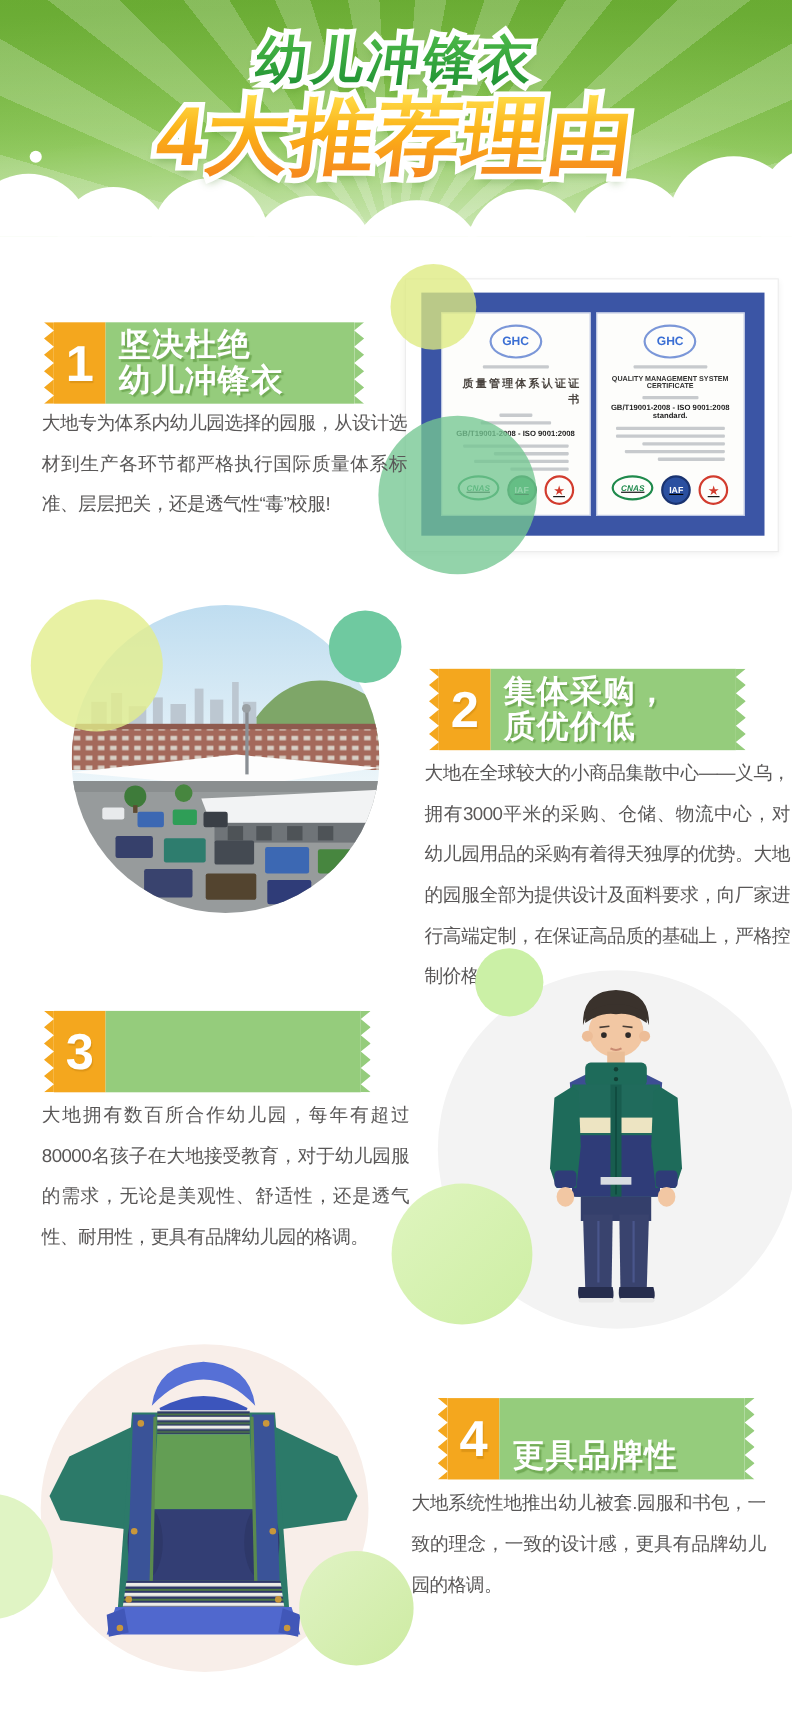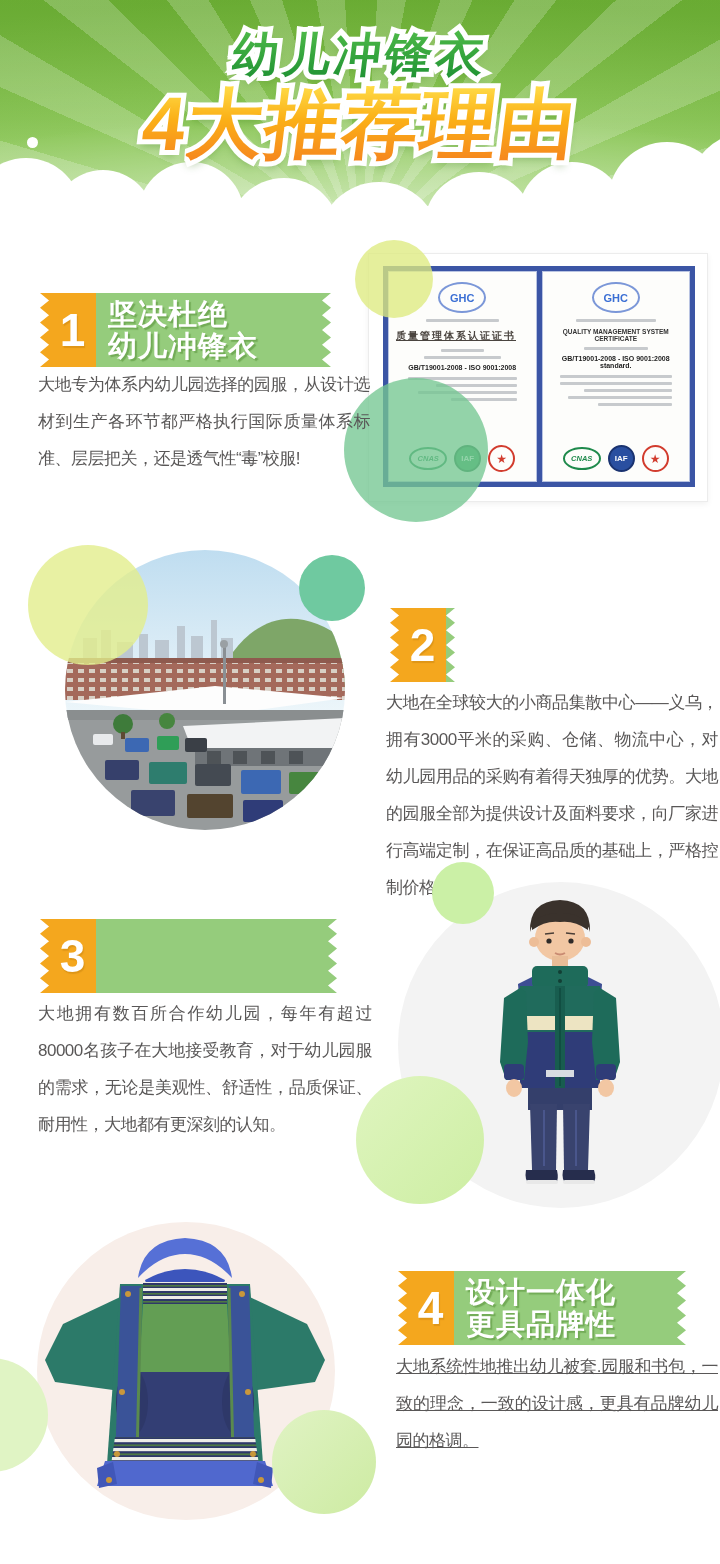--- a/index.html
+++ b/index.html
@@ -56,35 +56,35 @@
   .badge2{left:390px;top:608px;} .badge2 .head{width:211px;}
   .badge3{left:40px;top:919px;}  .badge3 .head{width:220px;}
   .badge4{left:398px;top:1271px;}.badge4 .head{width:211px;}
 
   
   .body{position:absolute;margin:0;font-size:17px;letter-spacing:-0.5px;line-height:37px;
     color:#595757;text-align:justify;}
   .body1{left:38px;top:366px;width:332px;}
   .body2{left:386px;top:684px;width:332px;}
   .body3{left:38px;top:995px;width:334px;}
-  .body4{left:396px;top:1348px;width:322px;text-decoration:underline;}
+  .body4{left:374px;top:1348px;width:322px;}
 
   
   .cert-card{position:absolute;left:368px;top:253px;width:338px;height:247px;background:#fff;
     border:1px solid #ececec;box-shadow:0 2px 6px rgba(0,0,0,.06);}
   .cert-folder{position:absolute;left:14px;top:12px;right:12px;bottom:14px;background:#3B55A5;
-    display:flex;gap:5px;padding:5px;}
+    display:flex;gap:5px;padding:18px;}
   .cert-page{flex:1;background:#FDFDFB;border:1px solid #B9C4E2;position:relative;padding:8px 7px 0 7px;overflow:hidden;}
   .ghc{width:44px;height:27px;margin:2px auto 0;border:2px solid #7B97D8;border-radius:50%;
     color:#3B6FD4;font-weight:bold;font-size:11px;display:flex;align-items:center;justify-content:center;}
-  .ct-cn{margin-top:7px;text-align:left;font-size:10px;font-weight:bold;color:#4A443F;letter-spacing:2px;text-decoration:underline;}
+  .ct-cn{margin-top:7px;text-align:right;font-size:10px;font-weight:bold;color:#4A443F;letter-spacing:2px;}
   .ct-en{margin-top:6px;text-align:center;font-size:6.5px;font-weight:bold;color:#333;}
   .cstd{margin-top:5px;text-align:center;font-size:7px;font-weight:bold;color:#222;}
   .bar{height:3px;background:#9AA0A8;opacity:.55;margin:5px 8px 0 8px;border-radius:1px;}
-  .seals{position:absolute;left:0;right:0;bottom:9px;display:flex;justify-content:center;align-items:center;gap:7px;}
+  .seals{position:absolute;left:0;right:0;bottom:9px;display:flex;justify-content:center;align-items:flex-start;gap:7px;text-decoration:underline;}
   .cnas{min-width:34px;height:19px;border:2px solid #1F8A4C;border-radius:50%;color:#1F8A4C;
     font-size:7.5px;font-weight:bold;font-style:italic;display:flex;align-items:center;justify-content:center;}
   .iaf{width:23px;height:23px;border-radius:50%;display:flex;align-items:center;justify-content:center;
     color:#fff;font-size:8px;font-weight:bold;}
   .iaf-green{background:#2F9E57;border:2px solid #17703A;}
   .iaf-blue{background:#2A4FA0;border:2px solid #1A3370;}
   .starseal{width:23px;height:23px;border-radius:50%;border:2px solid #D23C2E;color:#D23C2E;
     display:flex;align-items:center;justify-content:center;font-size:12px;}
 
   
@@ -239,20 +239,24 @@
       </svg>
     </div>
     <span class="c c-s2-yellow"></span>
     <span class="c c-s2-teal"></span>
 
     <div class="badge badge2">
       <svg class="zz" viewBox="0 0 9 74" preserveAspectRatio="none">
         <polygon fill="#F4A71E" points="9,0 0,0 9,7.4 0,14.8 9,22.2 0,29.6 9,37 0,44.4 9,51.8 0,59.2 9,66.6 0,74 9,74"></polygon>
       </svg>
       <div class="num">2</div>
+      <div class="head">
+        <span>集体采购，</span><br>
+        <span>质优价低</span>
+      </div>
       <svg class="zz" viewBox="0 0 9 74" preserveAspectRatio="none">
         <polygon fill="#95CC7C" points="0,0 9,0 0,7.4 9,14.8 0,22.2 9,29.6 0,37 9,44.4 0,51.8 9,59.2 0,66.6 9,74 0,74"></polygon>
       </svg>
     </div>
     <p class="body body2">大地在全球较大的小商品集散中心——义乌，拥有3000平米的采购、仓储、物流中心，对幼儿园用品的采购有着得天独厚的优势。大地的园服全部为提供设计及面料要求，向厂家进行高端定制，在保证高品质的基础上，严格控制价格。</p>
   </section>
 
   <section>
     <span class="c c-s3-gray"></span>
     <span class="c c-s3-green-top"></span>
@@ -305,21 +309,21 @@
         <polygon fill="#F4A71E" points="9,0 0,0 9,7.4 0,14.8 9,22.2 0,29.6 9,37 0,44.4 9,51.8 0,59.2 9,66.6 0,74 9,74"></polygon>
       </svg>
       <div class="num">3</div>
       <div class="head">
         <br>
       </div>
       <svg class="zz" viewBox="0 0 9 74" preserveAspectRatio="none">
         <polygon fill="#95CC7C" points="0,0 9,0 0,7.4 9,14.8 0,22.2 9,29.6 0,37 9,44.4 0,51.8 9,59.2 0,66.6 9,74 0,74"></polygon>
       </svg>
     </div>
-    <p class="body body3">大地拥有数百所合作幼儿园，每年有超过80000名孩子在大地接受教育，对于幼儿园服的需求，无论是美观性、舒适性，品质保证、耐用性，大地都有更深刻的认知。</p>
+    <p class="body body3">大地拥有数百所合作幼儿园，每年有超过80000名孩子在大地接受教育，对于幼儿园服的需求，无论是美观性、舒适性，还是透气性、耐用性，更具有品牌幼儿园的格调。</p>
   </section>
 
   <section>
     <span class="c c-s4-pink"></span>
     <span class="c c-s4-green-left"></span>
     <div class="jacket-photo">
       <svg viewBox="0 0 300 265" width="300" height="265">
         <defs>
           <pattern id="hstripe" width="8" height="8" patternUnits="userSpaceOnUse">
             <rect width="8" height="8" fill="#2E3869"></rect>
@@ -363,21 +367,21 @@
       </svg>
     </div>
     <span class="c c-s4-green-right"></span>
 
     <div class="badge badge4">
       <svg class="zz" viewBox="0 0 9 74" preserveAspectRatio="none">
         <polygon fill="#F4A71E" points="9,0 0,0 9,7.4 0,14.8 9,22.2 0,29.6 9,37 0,44.4 9,51.8 0,59.2 9,66.6 0,74 9,74"></polygon>
       </svg>
       <div class="num">4</div>
       <div class="head">
-        <span>设计一体化</span><br>
+        <br>
         <span>更具品牌性</span>
       </div>
       <svg class="zz" viewBox="0 0 9 74" preserveAspectRatio="none">
         <polygon fill="#95CC7C" points="0,0 9,0 0,7.4 9,14.8 0,22.2 9,29.6 0,37 9,44.4 0,51.8 9,59.2 0,66.6 9,74 0,74"></polygon>
       </svg>
     </div>
     <p class="body body4">大地系统性地推出幼儿被套.园服和书包，一致的理念，一致的设计感，更具有品牌幼儿园的格调。</p>
   </section>
 
 </div>

